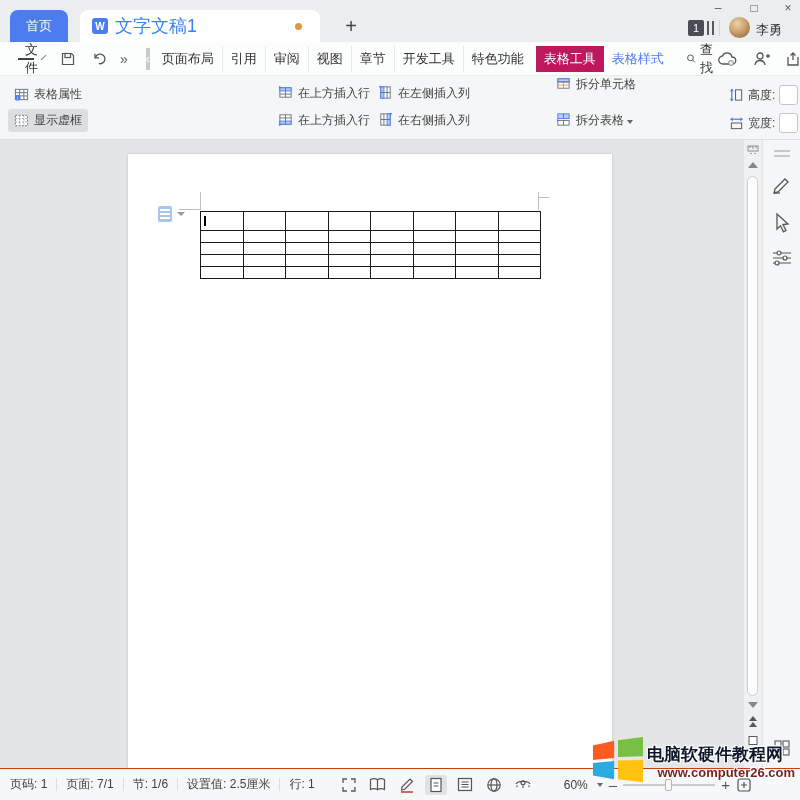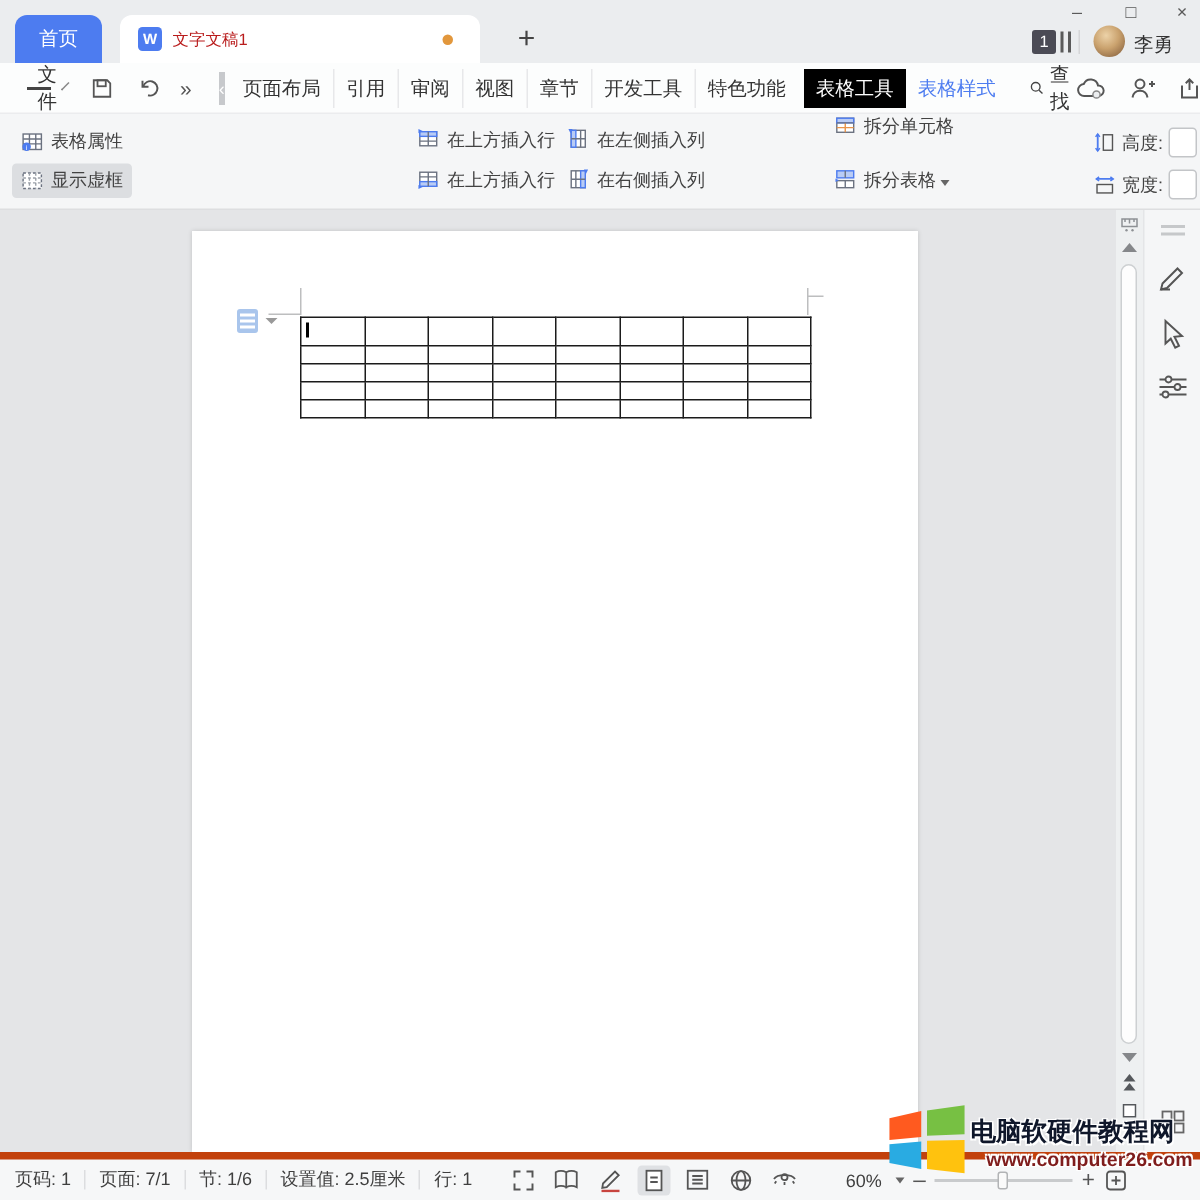--- a/index.html
+++ b/index.html
@@ -5,21 +5,21 @@
   *{box-sizing:border-box;margin:0;padding:0}
   html,body{width:800px;height:800px}
   body{font-family:"Liberation Sans","DejaVu Sans",sans-serif;-webkit-font-smoothing:antialiased}
   .app{position:relative;width:800px;height:800px;overflow:hidden;background:#e4e5e7}
 
   
   .titlebar{position:absolute;left:0;top:0;width:800px;height:42px;background:#ebedef}
   .home-tab{position:absolute;left:10px;top:10px;width:58px;height:32px;background:#4d7cf0;border-radius:8px 8px 0 0;color:#fff;font-size:13px;display:flex;align-items:center;justify-content:center}
   .doc-tab{position:absolute;left:80px;top:10px;width:240px;height:32px;background:#ffffff;border-radius:8px 8px 0 0;display:flex;align-items:center;padding:0 12px}
   .w-icon{width:16px;height:16px;background:#4d7cf0;border-radius:3px;color:#fff;font-size:10px;font-weight:bold;display:flex;align-items:center;justify-content:center;margin-right:7px}
-  .doc-title{color:#b91c1c;font-size:11px}
+  .doc-title{color:#3b82f6;font-size:18px}
   .unsaved-dot{width:7px;height:7px;border-radius:50%;background:#e2973c;margin-left:auto;margin-right:6px}
   .new-tab{position:absolute;left:338px;top:13px;width:26px;height:26px;font-size:20px;color:#444;display:flex;align-items:center;justify-content:center}
   .winbtn{position:absolute;top:0;width:24px;height:16px;color:#5a5a5a;font-size:12px;display:flex;align-items:center;justify-content:center}
   .badge{position:absolute;left:688px;top:20px;width:16px;height:16px;background:#4b4b55;color:#fff;font-size:11px;border-radius:2px;display:flex;align-items:center;justify-content:center}
   .badge-bars{position:absolute;left:707px;top:21px;width:7px;height:14px;border-left:2px solid #5a5a5a;border-right:2px solid #5a5a5a}
   .tb-div{position:absolute;left:719px;top:20px;width:1px;height:16px;background:#d5d6d8}
   .avatar{position:absolute;left:729px;top:17px;width:21px;height:21px;border-radius:50%;background:radial-gradient(circle at 40% 32%,#ecd2a8 0%,#caa26e 45%,#8a6440 90%)}
   .user-name{position:absolute;left:756px;top:21px;font-size:13px;color:#333}
 
   
@@ -28,21 +28,21 @@
   .hamburger::after{content:"";position:absolute;left:0;top:2.5px;width:16px;height:2px;background:#444}
   .file-label{font-size:13px;color:#333;margin-left:7px}
   .chev-dn{width:7px;height:7px;border-right:1.5px solid #888;border-bottom:1.5px solid #888;transform:rotate(45deg);margin:-3px 0 0 5px}
   .mb-icon{margin-left:16px;display:flex;align-items:center}
   .mb-overflow{font-size:14px;color:#555;margin-left:12px;letter-spacing:-2px}
   .mb-sep{width:1px;height:20px;background:#e2e3e5;margin-left:12px}
   .scroll-left{width:12px;height:22px;background:#c7c9cc;color:#fff;font-size:12px;display:flex;align-items:center;justify-content:center;margin-left:8px}
   .menu-tabs{display:flex;align-items:flex-end;margin-left:4px}
   .menu-tab{font-size:13px;color:#333;padding:4px 8px;border-right:1px solid #e7e8ea;white-space:nowrap}
   .menu-tab.last{border-right:none}
-  .menu-tab.active{background:#000000;color:#fff;border-right:none;margin-left:4px}
+  .menu-tab.active{background:#be185d;color:#fff;border-right:none;margin-left:4px}
   .menu-tab.link{color:#4d7cf0;border-right:none}
   .find{display:flex;align-items:center;margin-left:14px}
   .find-label{font-size:13px;color:#333;margin-left:4px}
   .mb-right{margin-left:auto;display:flex;align-items:center;gap:15px;padding-right:14px}
 
   
   .ribbon{position:absolute;left:0;top:76px;width:800px;height:64px;background:#f5f6f7;border-bottom:1px solid #dddee0;font-size:12px;color:#424242}
   .rb-sep{position:absolute;top:84px;width:1px;height:47px;background:#e3e4e6}
   .stack-btn{position:absolute;left:8px;height:23px;display:flex;align-items:center;gap:5px;padding:0 6px;border-radius:3px}
   .stack-btn.pressed{background:#dcdee1}
@@ -75,21 +75,21 @@
   .drag-handle{width:16px;height:7px;border-top:2px solid #c6c8ca;border-bottom:2px solid #c6c8ca}
   .scrollcol{position:absolute;left:744px;top:140px;width:18px;height:628px;background:#eef0f1}
   .thumb{position:absolute;left:3px;top:36px;width:11px;height:520px;background:#fdfdfd;border:1px solid #cdd0d2;border-radius:6px}
   .tri-up{width:0;height:0;border-left:5px solid transparent;border-right:5px solid transparent;border-bottom:6px solid #85878a}
   .tri-dn{width:0;height:0;border-left:5px solid transparent;border-right:5px solid transparent;border-top:6px solid #85878a}
   .dbl-up{display:flex;flex-direction:column;gap:1px;align-items:center}
   .dbl-up i{width:0;height:0;border-left:4.5px solid transparent;border-right:4.5px solid transparent;border-bottom:5px solid #55585c}
   .sq-btn{width:9px;height:9px;border:1.5px solid #55585c;background:#fff}
 
   
-  .statusbar{position:absolute;left:0;top:768px;width:800px;height:32px;background:#f6f7f8;border-top:5px solid #c2410c;display:flex;align-items:center;font-size:12px;color:#3f3f3f}
+  .statusbar{position:absolute;left:0;top:768px;width:800px;height:32px;background:#f6f7f8;border-top:1px solid #c2410c;display:flex;align-items:center;font-size:12px;color:#3f3f3f}
   .sb-seg{white-space:nowrap;padding:0 9px}
   .sb-sep{width:1px;height:13px;background:#dcdddf}
   .sb-icons{display:flex;align-items:center;gap:7px;margin-left:14px}
   .sb-ic{width:22px;height:20px;display:flex;align-items:center;justify-content:center;border-radius:3px}
   .sb-ic.active{background:#dfe1e4}
   .zoom-group{display:flex;align-items:center;margin-left:30px;gap:6px}
   .zoom-track{width:92px;height:2px;background:#c9cbcd;position:relative}
   .zoom-handle{position:absolute;left:42px;top:-5px;width:7px;height:12px;background:#fafafa;border:1px solid #b2b4b6;border-radius:2px}
   .zoom-minus{font-size:15px;color:#555}
   .zoom-plus{font-size:15px;color:#555}

